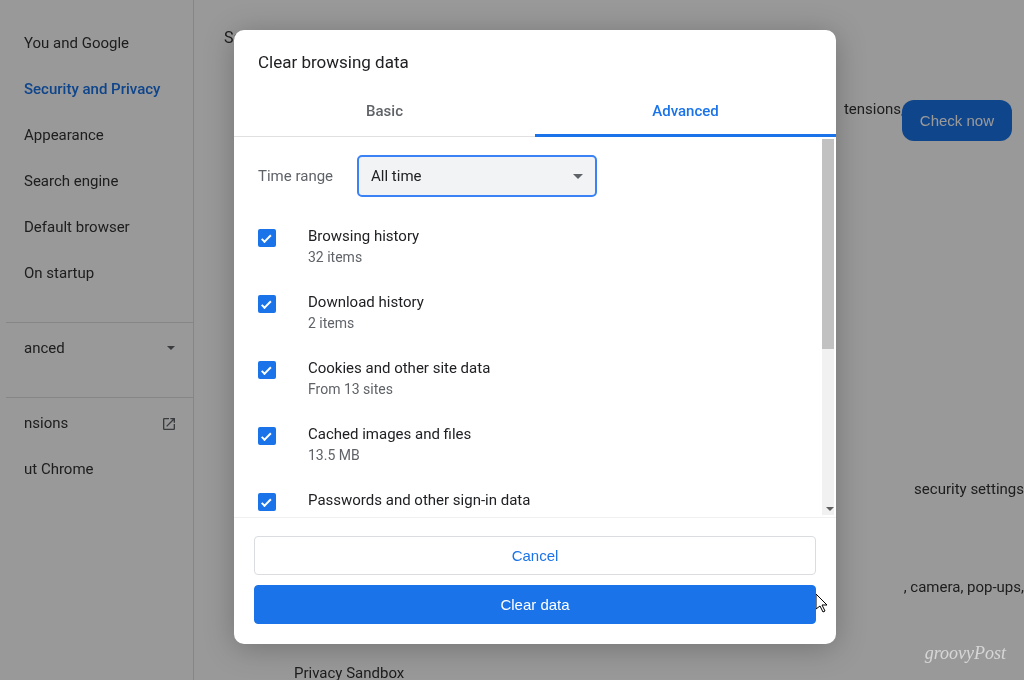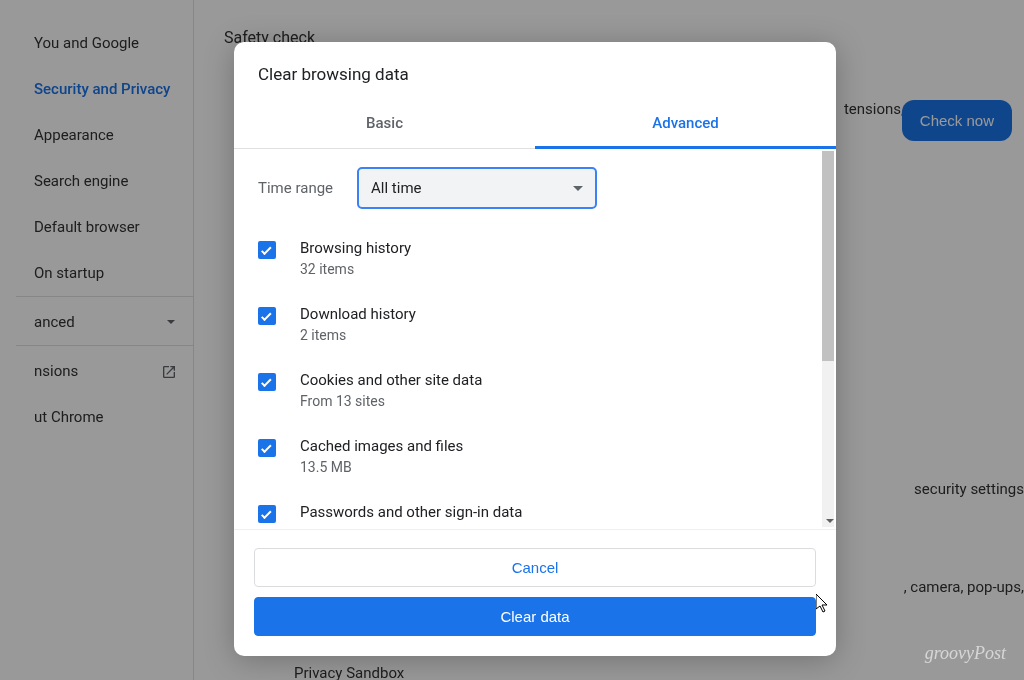--- a/index.html
+++ b/index.html
@@ -13,36 +13,36 @@
     }
     
     
     .settings-page {
       display: flex;
       height: 100%;
       background: #fff;
     }
     .sidebar {
       width: 194px;
-      padding: 20px 0 0 16px;
+      padding: 20px 0 0 6px;
       border-right: 1px solid #e0e0e0;
     }
     .sidebar-item {
       padding: 14px 18px;
       font-size: 15px;
       color: #333;
       cursor: pointer;
     }
     .sidebar-item.active {
       color: #1a73e8;
       font-weight: 500;
     }
     .sidebar-section {
       border-top: 1px solid #e0e0e0;
-      margin-top: 0;
+      margin-top: 26px;
       padding-top: 2px;
     }
     .sidebar-advanced {
       padding: 14px 18px;
       font-size: 15px;
       color: #333;
       display: flex;
       justify-content: space-between;
       align-items: center;
     }
@@ -80,21 +80,21 @@
     
     .overlay {
       position: absolute;
       inset: 0;
       background: rgba(0,0,0,0.4);
     }
     
     
     .modal {
       position: absolute;
-      top: 42px;
+      top: 30px;
       left: 234px;
       width: 602px;
       background: #fff;
       border-radius: 10px;
       box-shadow: 0 4px 30px rgba(0,0,0,0.25);
       overflow: hidden;
     }
     .modal-title {
       font-size: 17px;
       color: #202124;
@@ -154,21 +154,21 @@
     .caret-down {
       width: 0; height: 0;
       border-left: 5px solid transparent;
       border-right: 5px solid transparent;
       border-top: 5px solid #5f6368;
     }
     .check-row {
       display: flex;
       align-items: flex-start;
       padding: 10px 0 18px 0;
-      gap: 24px;
+      gap: 32px;
     }
     .checkbox {
       width: 18px;
       height: 18px;
       background: #1a73e8;
       border-radius: 2px;
       display: flex;
       align-items: center;
       justify-content: center;
       flex-shrink: 0;

